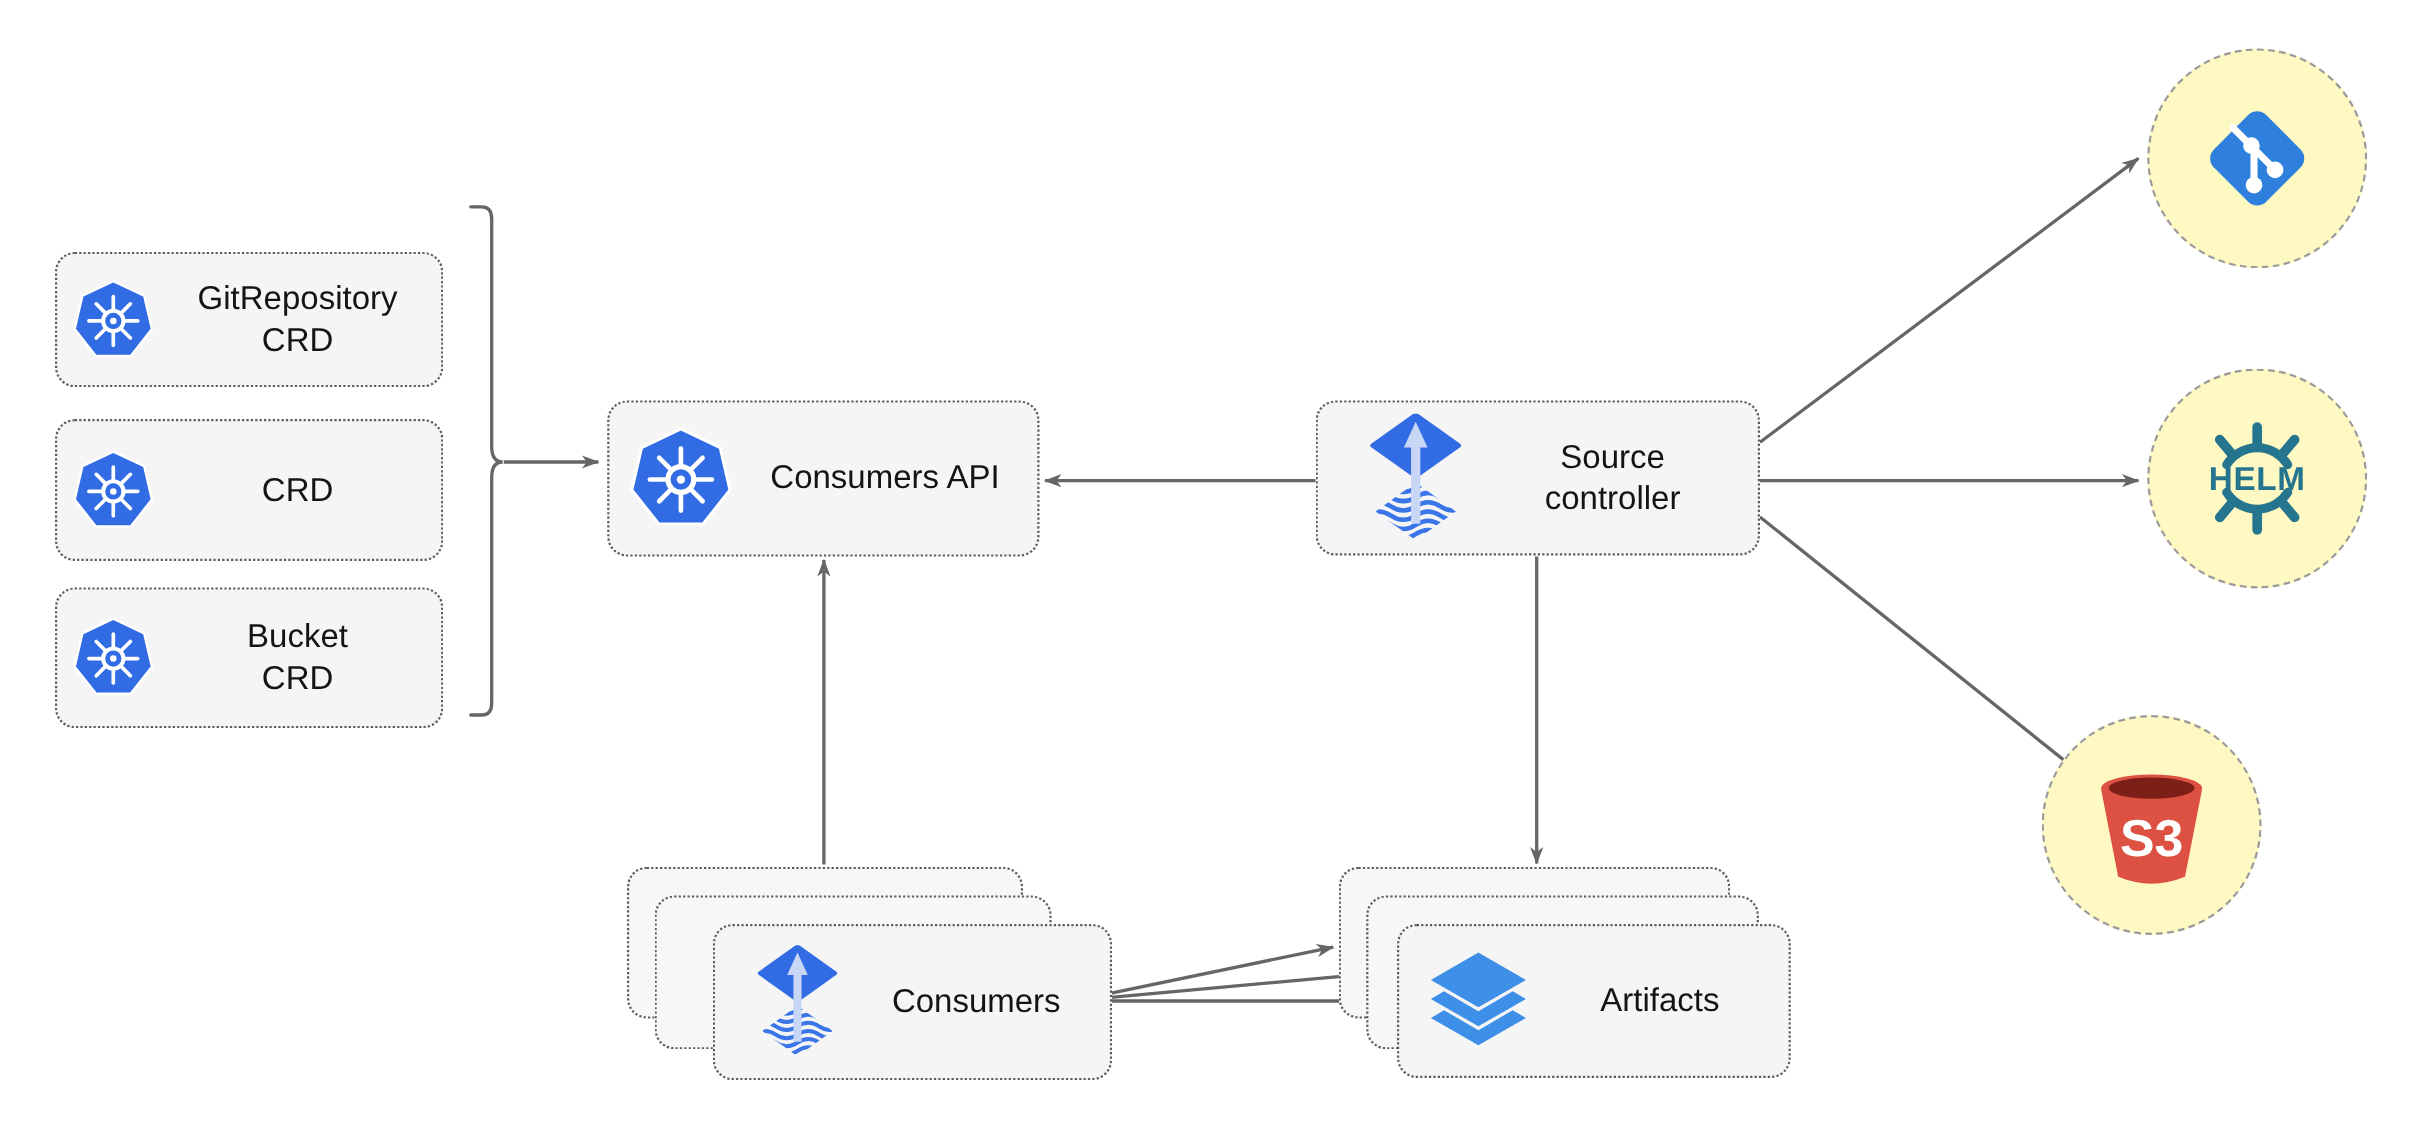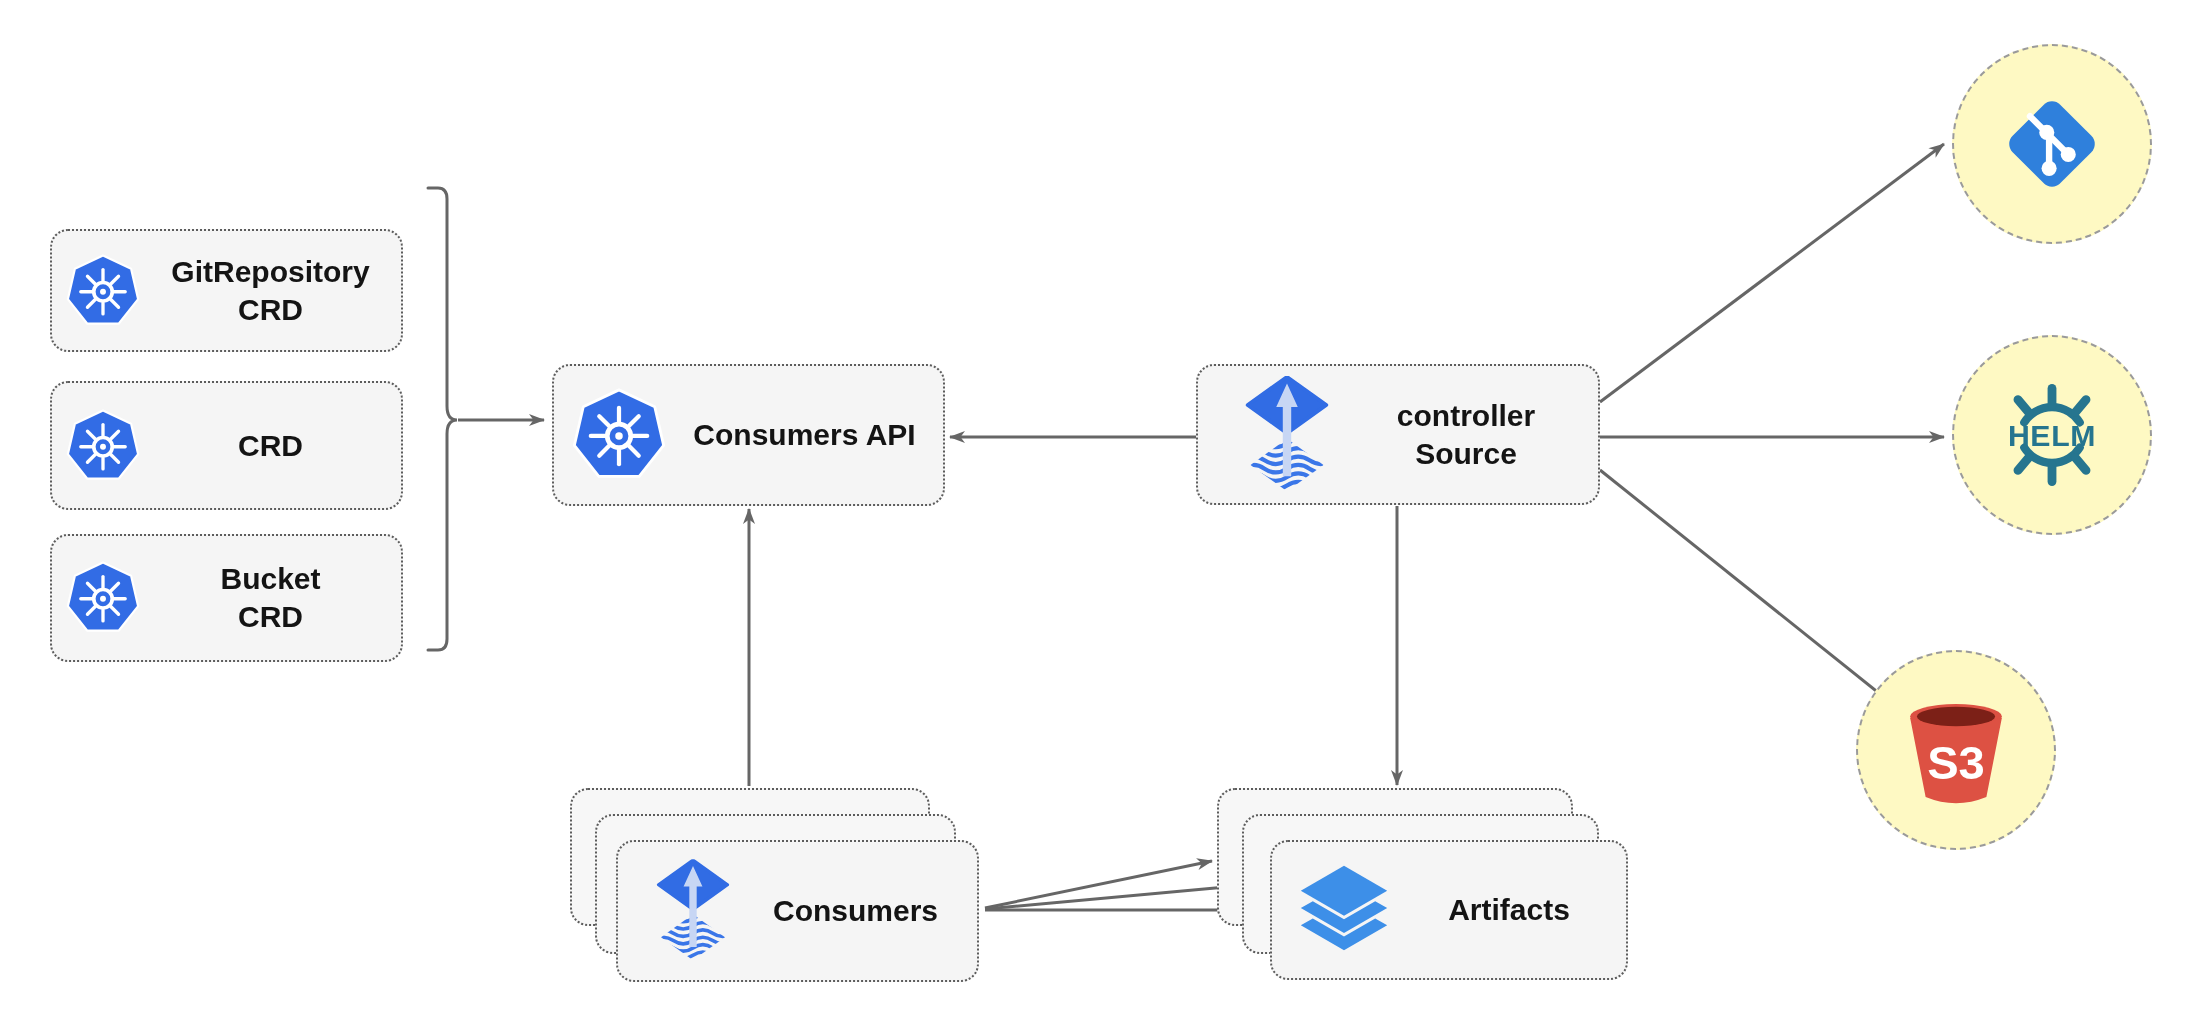--- a/index.html
+++ b/index.html
@@ -28,21 +28,20 @@
     border:2px dotted #5c5c5c;
     border-radius:18px;
   }
   .node .label{
     flex:1;
     text-align:center;
     font-size:30px;
     line-height:38px;
     color:#141414;
     white-space:nowrap;
-    font-weight:bold;
   }
   .icon{flex:0 0 auto;display:block;}
   
   .ext-circle{
     position:absolute;
     box-sizing:border-box;
     width:200px;height:200px;
     border-radius:50%;
     border:2px dashed #9a9a9a;
     background:#fef9c3;
@@ -173,28 +172,28 @@
         <use href="#sym-k8s"></use>
       </svg>
     <div class="label">Consumers API</div>
   </div>
 
   <div class="node" style="left:1196px;top:364px;width:404px;height:141px;padding-left:42px;">
     <svg class="icon" width="94" height="118" viewBox="0 0 100 126">
         <use href="#sym-flux"></use>
       </svg>
     <div class="label">
+      <div>Source</div>
       <div>controller</div>
-      <div>Source</div>
     </div>
   </div>
 
   <div class="ghost" style="left:570px;top:788px;width:360px;height:138px;"></div>
   <div class="ghost" style="left:595px;top:814px;width:361px;height:140px;"></div>
-  <div class="node" style="left:616px;top:840px;width:363px;height:142px;padding-left:34px;justify-content:center;">
+  <div class="node" style="left:648px;top:840px;width:363px;height:142px;padding-left:34px;justify-content:center;">
     <svg class="icon" width="82" height="104" viewBox="0 0 100 126">
         <use href="#sym-flux"></use>
       </svg>
     <div class="label">Consumers</div>
   </div>
 
   <div class="ghost" style="left:1217px;top:788px;width:356px;height:138px;"></div>
   <div class="ghost" style="left:1242px;top:814px;width:357px;height:140px;"></div>
   <div class="node" style="left:1270px;top:840px;width:358px;height:140px;padding-left:24px;">
     <svg class="icon" width="96" height="96">

